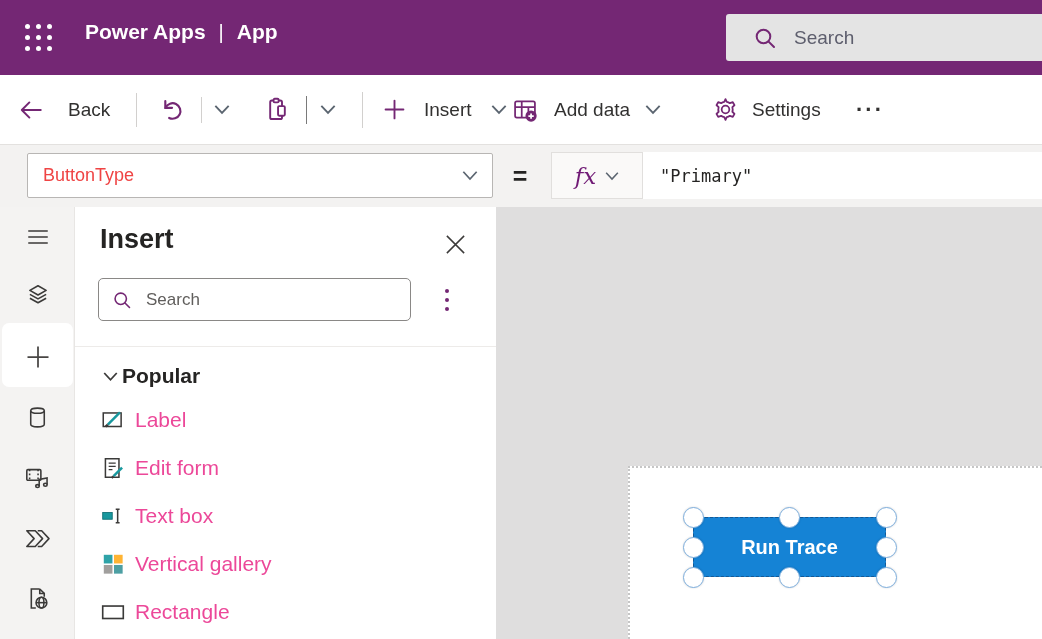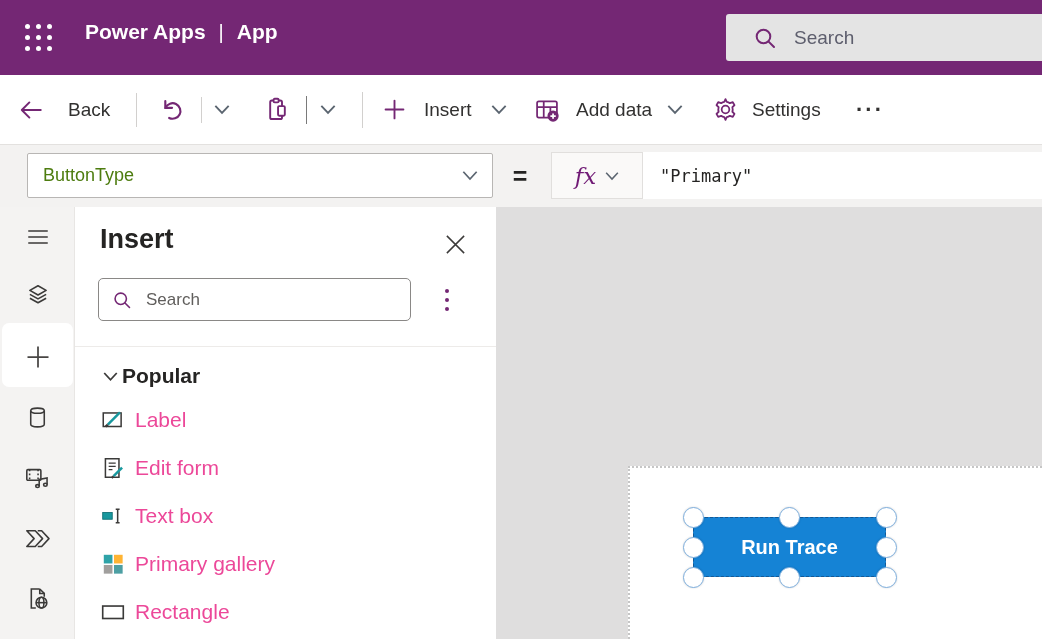--- a/index.html
+++ b/index.html
@@ -23,21 +23,21 @@
 
   
   .toolbar { position:absolute; left:0; top:75px; width:1042px; height:70px; background:#fff; border-bottom:1px solid #E3E1DF; }
   .tb { position:absolute; top:0; height:69px; display:flex; align-items:center; cursor:pointer; }
   .tb-label { font-size:19px; color:#323130; white-space:nowrap; }
   .tb-div { position:absolute; width:1px; background:#D2D0CE; }
 
   
   .fbar { position:absolute; left:0; top:145px; width:1042px; height:62px; background:#F3F2F1; }
   .prop-dd { position:absolute; left:27px; top:8px; width:466px; height:45px; background:#fff; border:1px solid #B8B6B4; border-radius:2px; display:flex; align-items:center; justify-content:space-between; padding:0 14px 0 15px; cursor:pointer; }
-  .prop-dd .prop-name { font-size:18px; color:#4d7c0f; }
+  .prop-dd .prop-name { font-size:18px; color:#ef4444; }
   .eq { position:absolute; left:505px; top:0; height:62px; width:30px; display:flex; align-items:center; justify-content:center; font-size:25px; font-weight:700; color:#252423; }
   .fx-dd { position:absolute; left:551px; top:7px; width:92px; height:47px; background:#FAF9F8; border:1px solid #E1DFDD; display:flex; align-items:center; justify-content:center; gap:9px; cursor:pointer; }
   .fx-label { font-family:"DejaVu Serif", serif; font-style:italic; font-size:23px; color:#701a75; }
   .fml { position:absolute; left:643px; top:7px; width:399px; height:47px; background:#fff; display:flex; align-items:center; }
   .fml input { border:none; outline:none; background:transparent; font-family:"DejaVu Sans Mono", monospace; font-size:17px; color:#252423; padding-left:17px; width:370px; }
 
   
   .rail { position:absolute; left:0; top:207px; width:75px; height:432px; background:#F4F3F2; border-right:1px solid #E8E6E4; }
   .rail-sel-bg { position:absolute; left:2px; top:116px; width:71px; height:64px; background:#fff; border-radius:7px; }
   .rail-item { position:absolute; left:0; width:75px; height:48px; display:flex; align-items:center; justify-content:center; color:#3B3A39; cursor:pointer; }
@@ -157,21 +157,21 @@
           </svg>
       </span>
       <span class="tb-label">Insert</span>
       <span>
         <svg width="16" height="11" viewBox="0 0 12 8" fill="none" stroke="#5B6570" stroke-width="1.4">
             <path d="M1 1.2 L6 6.6 L11 1.2"></path>
           </svg>
       </span>
     </div>
 
-    <div class="tb" style="left:533px; gap:15px;">
+    <div class="tb" style="left:511px; gap:15px;">
       <span>
         <svg width="28" height="28" viewBox="0 0 24 24" fill="none" stroke="#742774" stroke-width="1.5">
             <rect x="3.5" y="4.5" width="17" height="14" rx="1.5"></rect>
             <path d="M3.5 9.5 H20.5 M9.2 4.5 V18.5 M14.9 9.5 V18.5"></path>
             <circle cx="17.2" cy="17.2" r="4.8" fill="#742774" stroke="none"></circle>
             <path d="M17.2 14.9 V19.5 M14.9 17.2 H19.5" stroke="#fff" stroke-width="1.5"></path>
           </svg>
       </span>
       <span class="tb-label">Add data</span>
       <span>
@@ -349,21 +349,21 @@
     </div>
     <div class="panel-item" style="top:333px;">
       <span class="p-icon">
         <svg width="26" height="26" viewBox="0 0 24 24">
             <rect x="3.5" y="3.5" width="8" height="8" fill="#2FA3A8"></rect>
             <rect x="12.9" y="3.5" width="8" height="8" fill="#FFB434"></rect>
             <rect x="3.5" y="12.9" width="8" height="8" fill="#A19F9D"></rect>
             <rect x="12.9" y="12.9" width="8" height="8" fill="#4D9FA3"></rect>
           </svg>
       </span>
-      <span class="p-label">Primary gallery</span>
+      <span class="p-label">Vertical gallery</span>
     </div>
     <div class="panel-item" style="top:381px;">
       <span class="p-icon">
         <svg width="26" height="26" viewBox="0 0 24 24" fill="none">
             <rect x="2.5" y="6.5" width="19" height="11.5" stroke="#3B3A39" stroke-width="1.5"></rect>
           </svg>
       </span>
       <span class="p-label">Rectangle</span>
     </div>
   </div>

